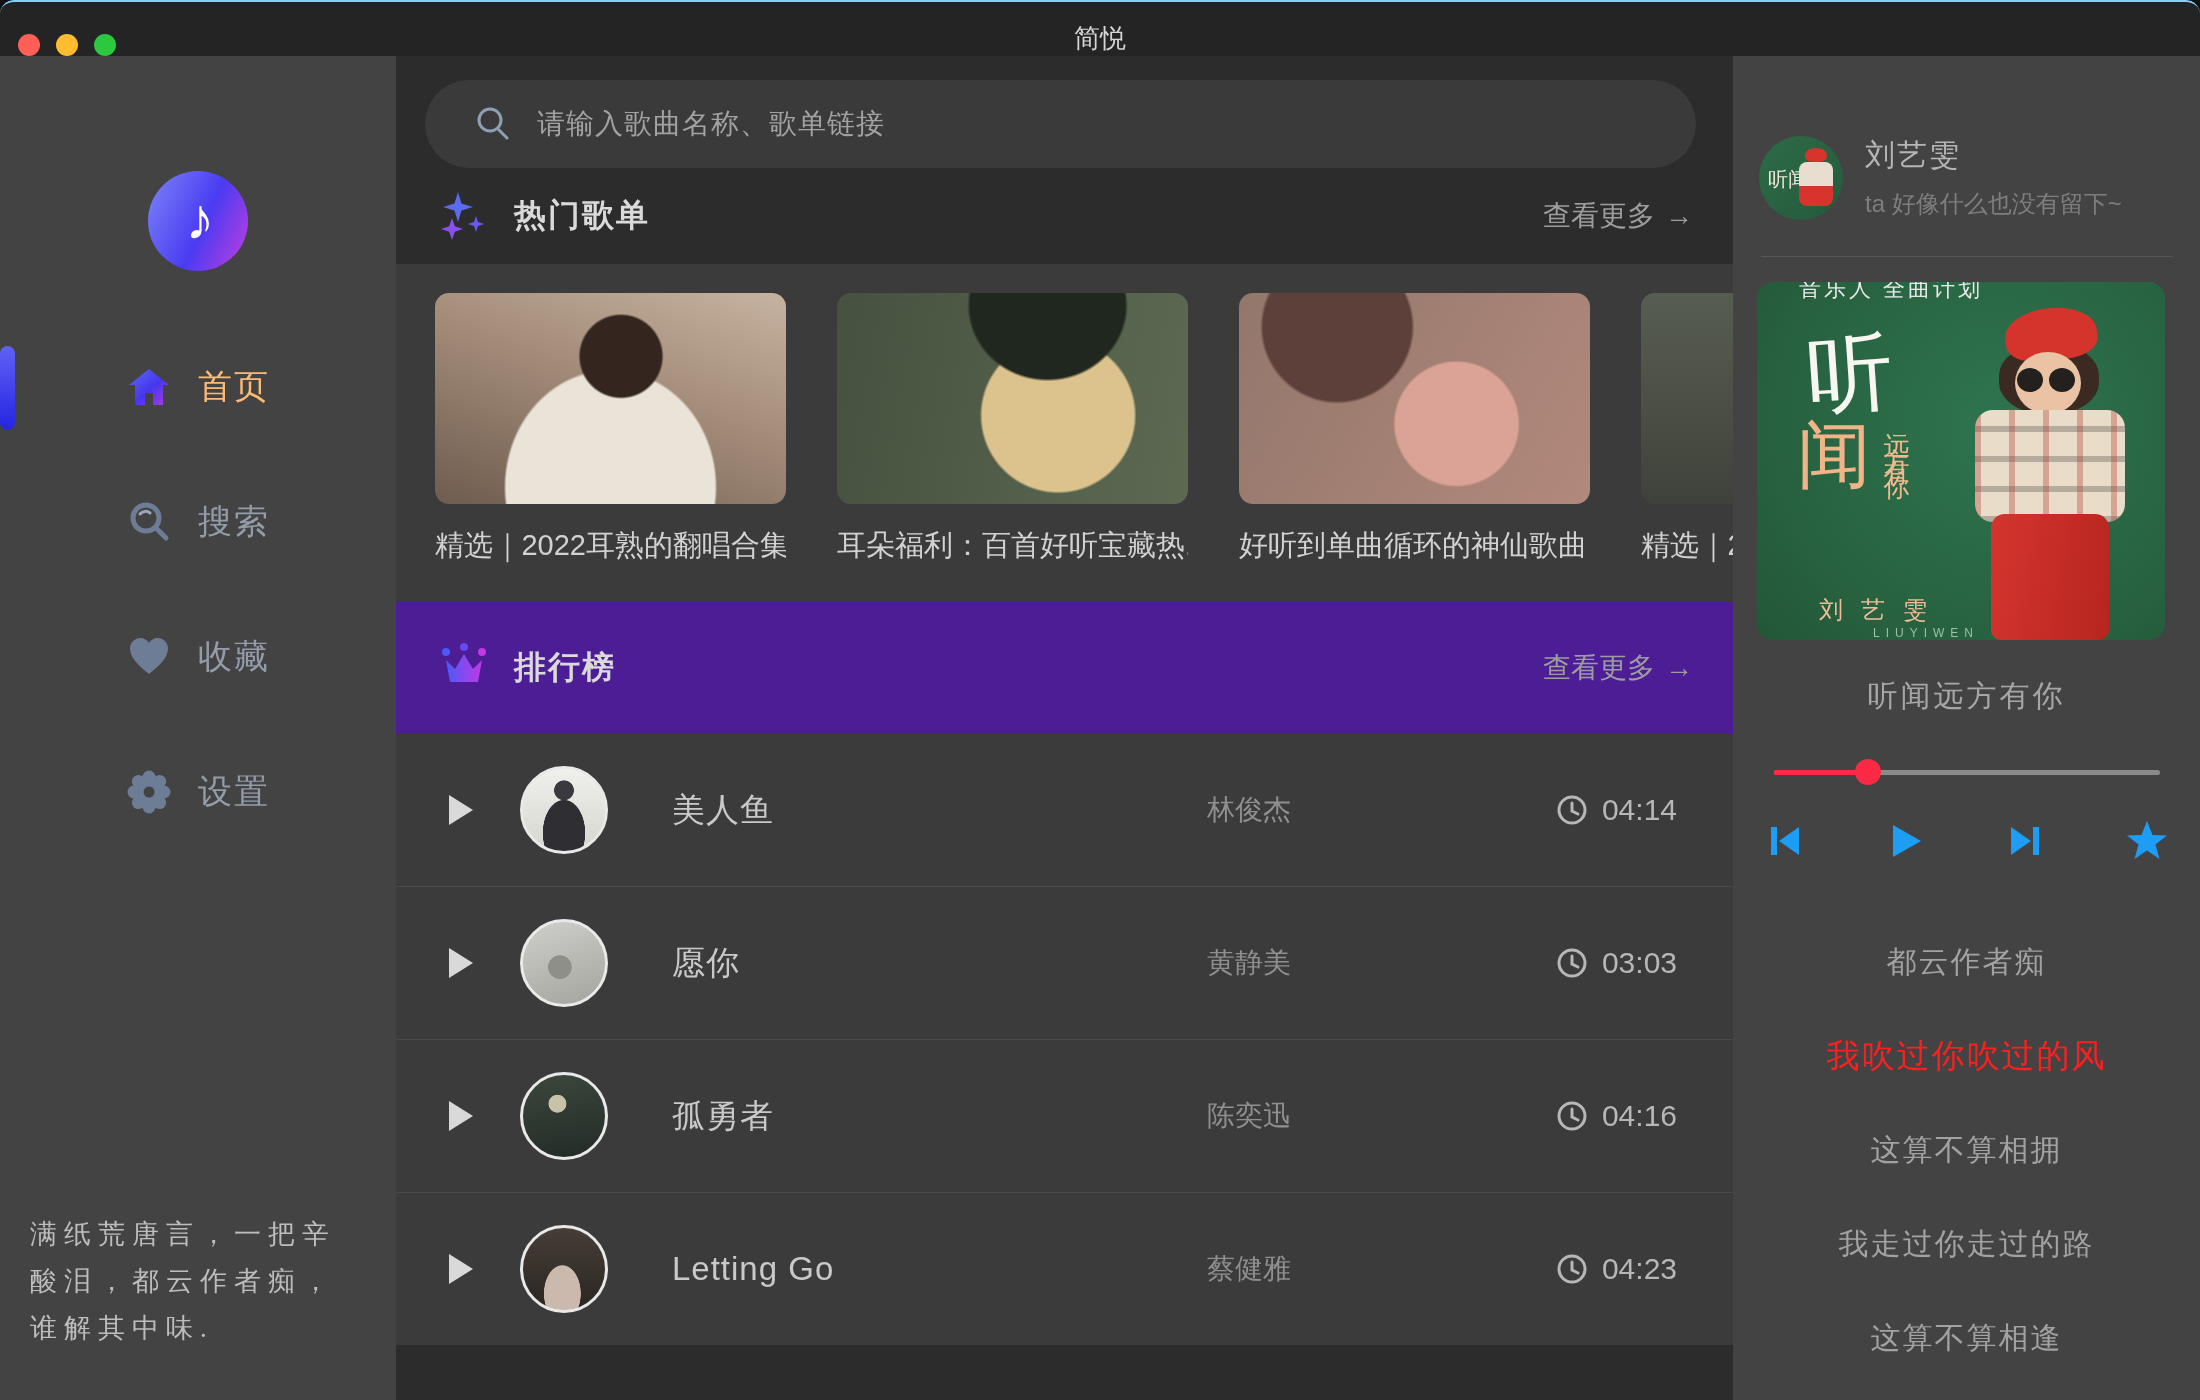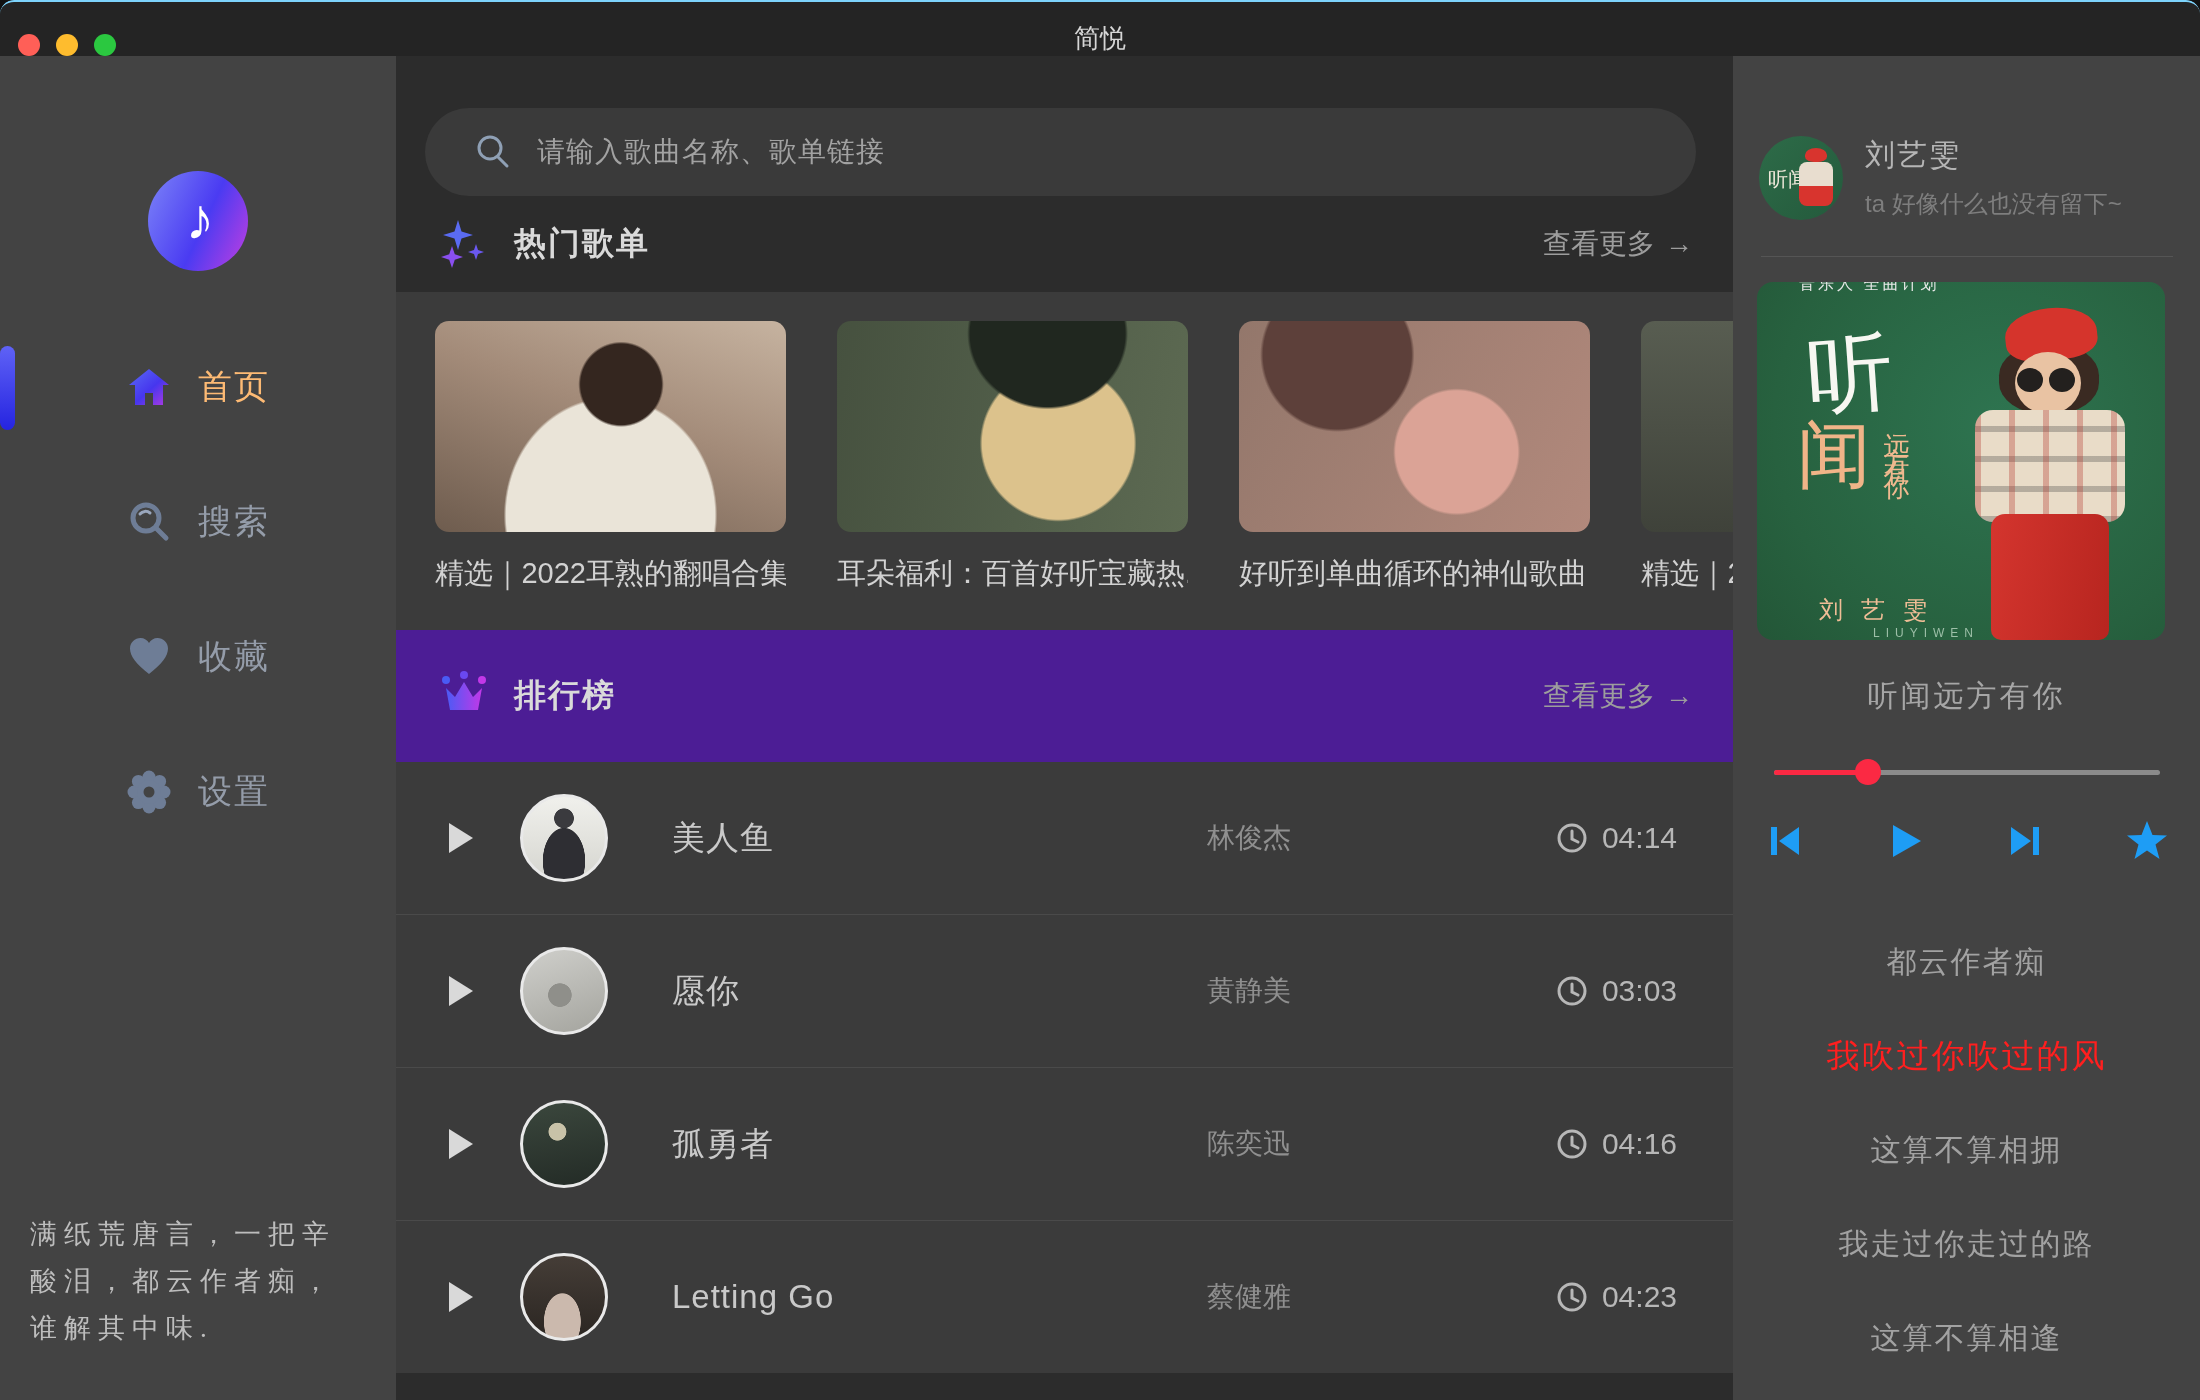--- a/index.html
+++ b/index.html
@@ -28,21 +28,21 @@
   .nav-item .nicon{width:46px;height:46px;flex:none;display:flex;align-items:center;justify-content:center;}
   .nav-item .nlabel{margin-left:26px;font-size:34px;color:#949ca9;letter-spacing:2px;}
   .nav-item.active .nlabel{color:#fdba74;}
   .active-indicator{position:absolute;left:0;top:290px;width:15px;height:84px;border-radius:8px;
         background:linear-gradient(180deg,#5f62f6,#2524e0);}
   .poem{position:absolute;left:30px;bottom:48px;width:330px;
         font-family:"Liberation Serif","DejaVu Serif",serif;
         color:#bdbdbd;font-size:27px;line-height:47px;letter-spacing:7px;}
   
   .main{width:1337px;flex:none;background:#2c2c2c;position:relative;overflow:hidden;}
-  .searchbar{margin:52px 0 0 29px;width:1271px;height:88px;border-radius:44px;background:#3a3a3a;
+  .searchbar{margin:24px 0 0 29px;width:1271px;height:88px;border-radius:44px;background:#3a3a3a;
              display:flex;align-items:center;box-sizing:border-box;padding-left:48px;}
   .searchbar .sicon{flex:none;display:flex;}
   .search-ph{margin-left:24px;color:#a2a2a2;font-size:28px;letter-spacing:1px;}
   .sec-head{display:flex;align-items:center;height:96px;padding:0 40px 0 42px;}
   .sec-head .hicon{width:52px;height:52px;flex:none;display:flex;align-items:center;justify-content:center;}
   .sec-head .htitle{margin-left:24px;color:#dadada;font-size:32px;font-weight:bold;letter-spacing:2px;}
   .sec-head .more{margin-left:auto;color:#9d9d9d;font-size:28px;cursor:pointer;display:flex;align-items:center;gap:10px;}
   .band{background:#3b3b3b;}
   .covers{display:flex;gap:51px;padding:29px 0 0 39px;height:309px;overflow:hidden;}
   .cover-card{flex:none;width:351px;cursor:pointer;}
@@ -93,21 +93,21 @@
   .uavatar .ua-hat{position:absolute;right:16px;top:12px;width:22px;height:14px;border-radius:50% 50% 40% 40%;background:#d8342e;}
   .uavatar .ua-body{position:absolute;right:10px;top:26px;width:34px;height:44px;border-radius:8px;
            background:linear-gradient(#e8ddcf 0 55%,#d8342e 55% 100%);}
   .uinfo{margin-left:22px;}
   .uname{color:#b5b5b5;font-size:30px;letter-spacing:2px;}
   .ubio{margin-top:12px;color:#7e7e7e;font-size:24px;}
   .rdivider{margin:36px auto 0 auto;width:412px;height:0;border-top:1px solid #555;}
   
   .album{position:relative;margin:25px 0 0 24px;width:408px;height:358px;border-radius:16px;overflow:hidden;
          background:radial-gradient(circle at 60% 40%, #2e7450 0%, #27613f 70%, #235637 100%);}
-  .al-top{position:absolute;top:-8px;left:42px;color:#e9e9e9;font-size:16px;letter-spacing:3px;}
+  .al-top{position:absolute;top:-8px;left:42px;color:#e9e9e9;font-size:22px;letter-spacing:3px;}
   .al-ting{position:absolute;left:50px;top:34px;color:#f7f7f2;font-size:86px;
            font-family:"Liberation Serif","DejaVu Serif",serif;transform:rotate(-4deg);}
   .al-wen{position:absolute;left:40px;top:124px;color:#f0b488;font-size:74px;
           font-family:"Liberation Serif","DejaVu Serif",serif;}
   .al-sub{position:absolute;left:122px;top:130px;color:#f0b98f;font-size:26px;
           writing-mode:vertical-rl;letter-spacing:14px;font-family:"Liberation Serif","DejaVu Serif",serif;}
   .al-artist{position:absolute;left:62px;top:312px;color:#f0bd96;font-size:24px;letter-spacing:18px;
           font-family:"Liberation Serif","DejaVu Serif",serif;}
   .al-latin{position:absolute;left:116px;top:344px;color:#9dbfa8;font-size:12px;letter-spacing:6px;}
   .girl{position:absolute;right:18px;top:26px;width:200px;height:332px;}

